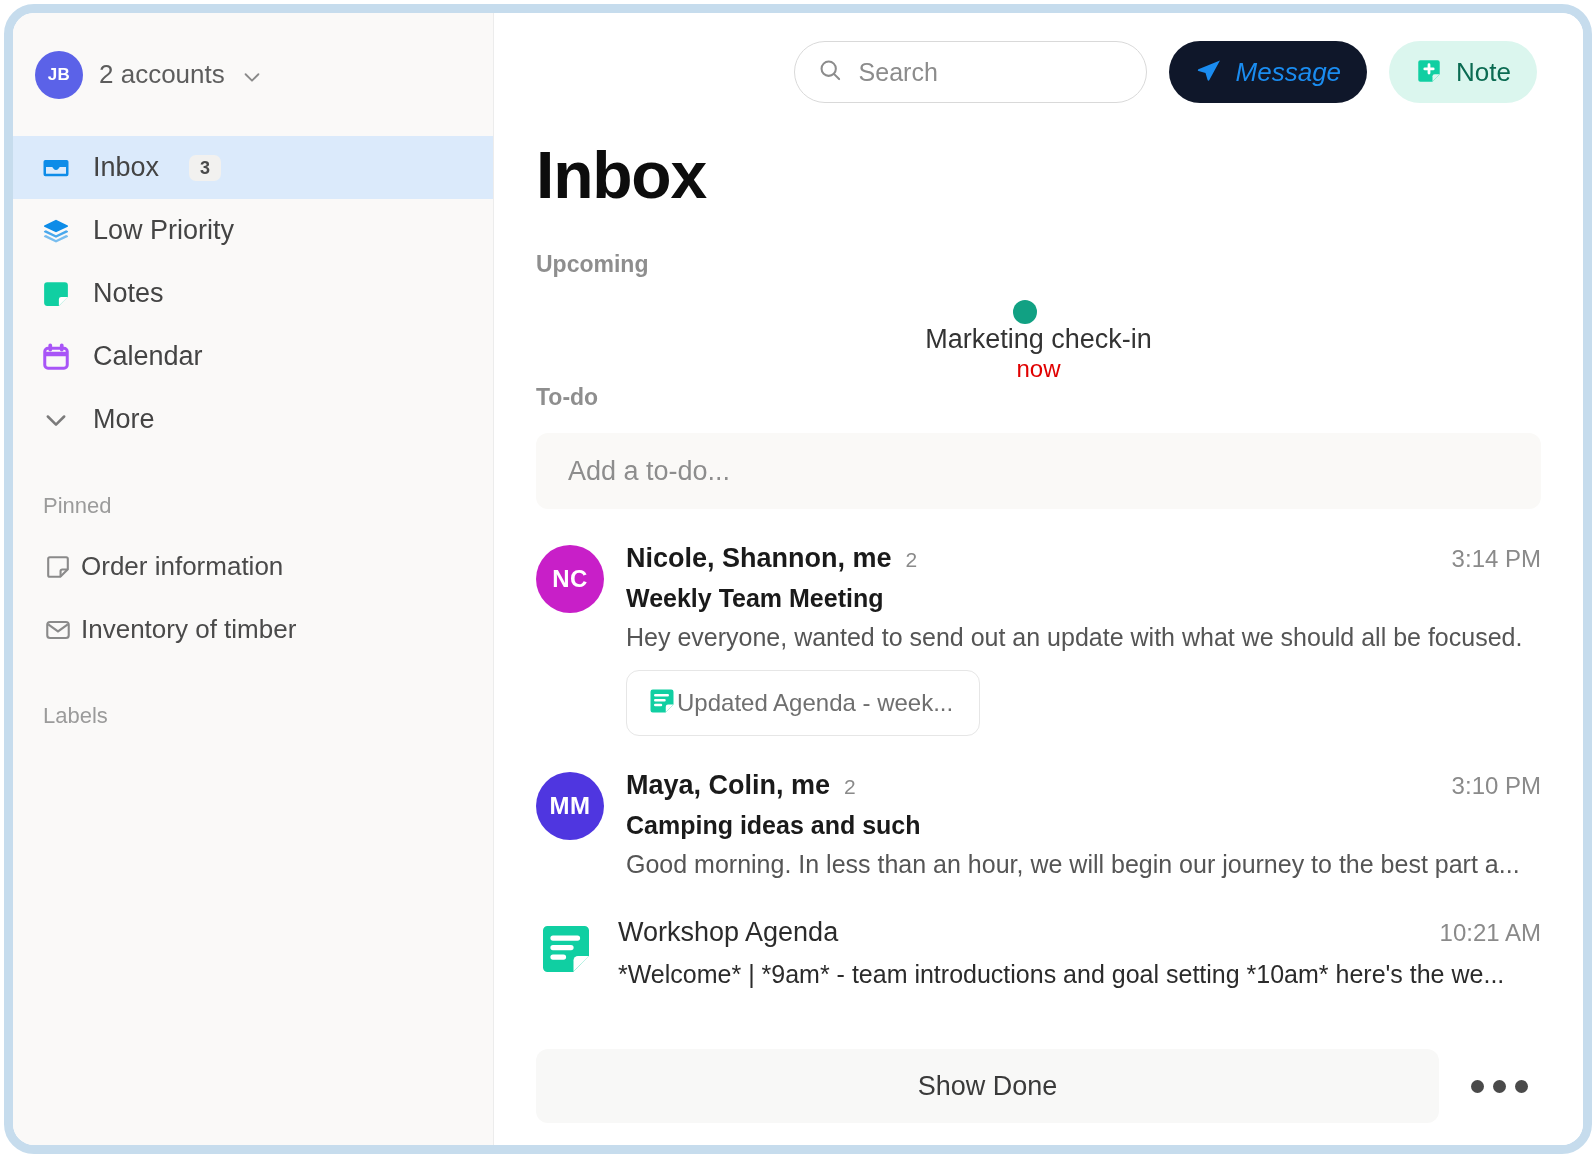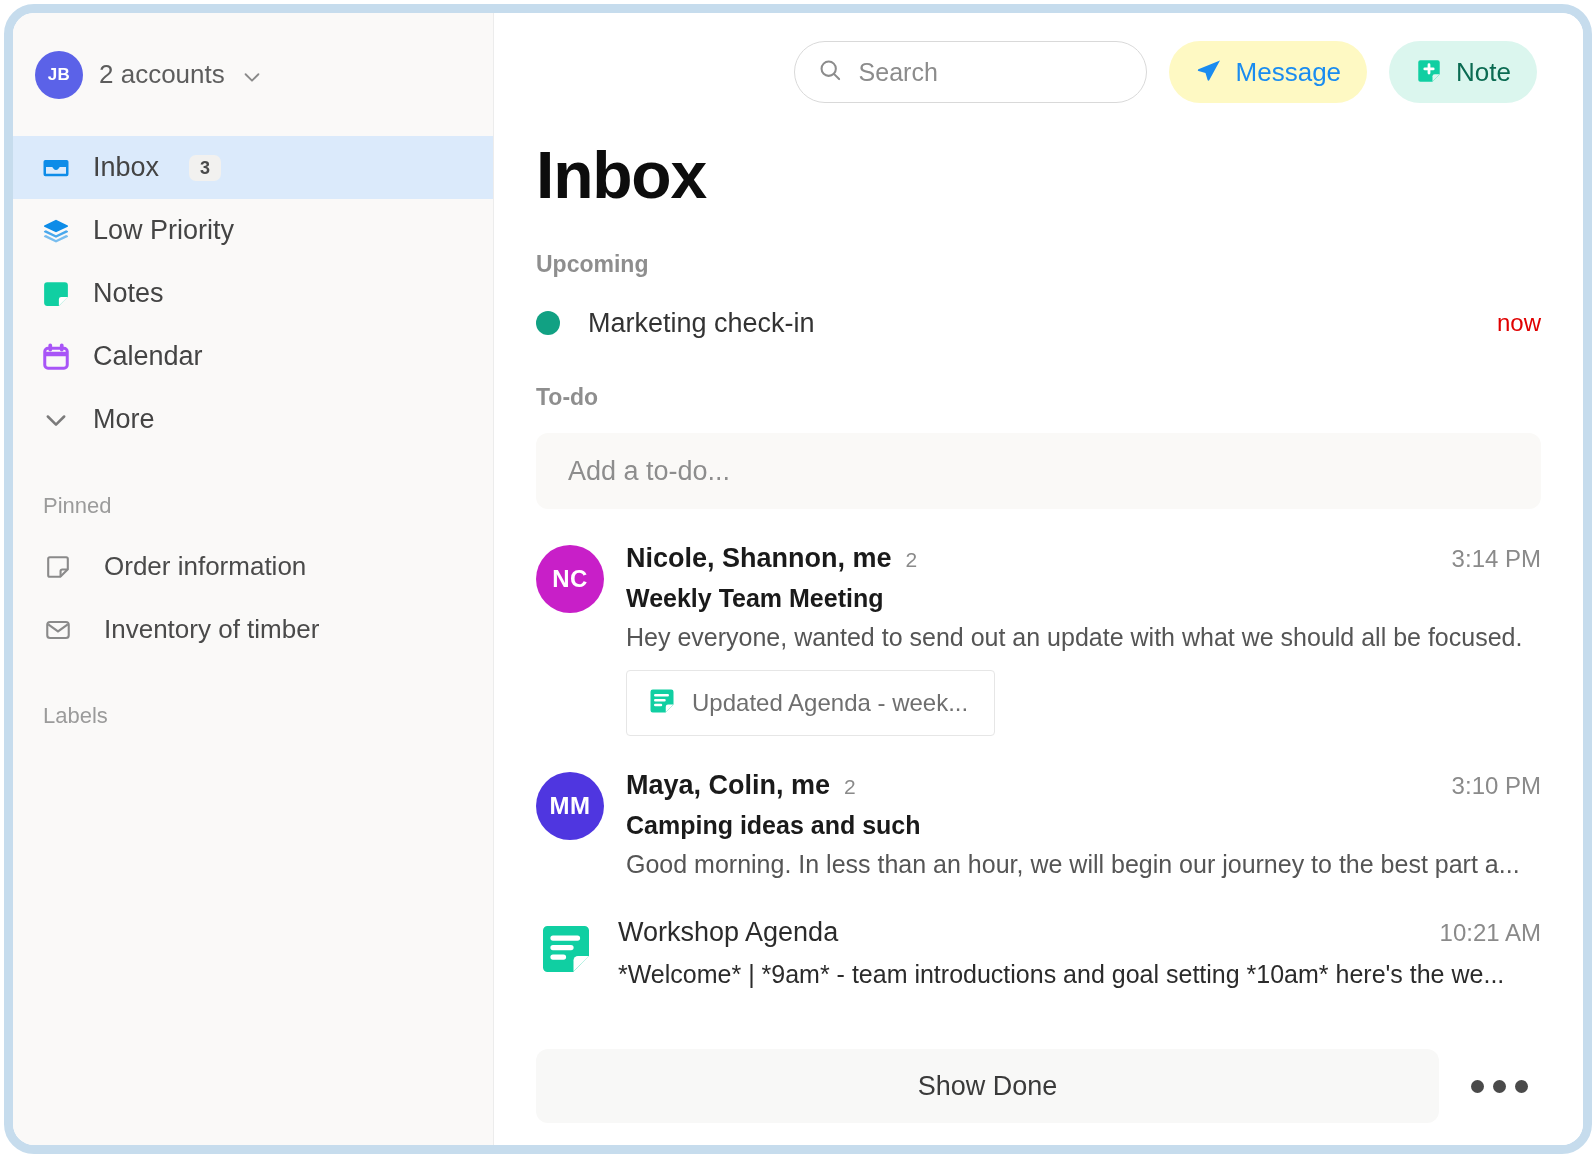--- a/index.html
+++ b/index.html
@@ -96,21 +96,21 @@
     color: #9b9b9b;
     padding-left: 30px;
     margin-bottom: 16px;
   }
 
   .pin-item {
     height: 63px;
     display: flex;
     align-items: center;
     padding-left: 30px;
-    gap: 31px;
+    gap: 8px;
   }
   .pin-item .nav-icon { width: 30px; height: 30px; flex: 0 0 30px; display:flex; align-items:center; justify-content:center;}
   .pin-label { font-size: 26px; color: #4a4a4a; }
 
   
   .main {
     flex: 1 1 auto;
     background: #ffffff;
     position: relative;
   }
@@ -142,21 +142,21 @@
     height: 62px;
     border-radius: 31px;
     display: flex;
     align-items: center;
     gap: 13px;
     padding: 0 26px;
     border: none;
     cursor: pointer;
     font-family: inherit;
   }
-  .pill-msg { background: #fef9c3; color: #1a8cf0; }
+  .pill-msg { background: #0f172a; color: #1a8cf0; font-style: italic; }
   .pill-note { background: #dbf6ee; color: #0b6b52; }
   .pill-btn .pill-label { font-size: 26px; font-weight: 500; }
 
   .page-title {
     font-size: 66px;
     font-weight: 800;
     color: #0d0d0d;
     letter-spacing: -1.2px;
     padding-left: 42px;
     margin-top: 6px;
@@ -169,20 +169,21 @@
     padding-left: 42px;
     margin-top: 38px;
   }
 
   .upcoming-row {
     display: flex;
     align-items: center;
     padding: 0 42px;
     margin-top: 22px;
     height: 46px;
+    flex-direction: column;
   }
   .dot-green {
     width: 24px; height: 24px;
     border-radius: 50%;
     background: #11a183;
     flex: 0 0 24px;
     margin-right: 28px;
   }
   .upcoming-text { font-size: 27px; color: #333333; flex: 1 1 auto; }
   .upcoming-now { font-size: 24px; color: #e00000; }
@@ -247,23 +248,23 @@
     font-size: 25px;
     color: #555555;
     margin-top: 10px;
     white-space: nowrap;
     overflow: hidden;
     text-overflow: ellipsis;
   }
   .attach-chip {
     display: inline-flex;
     align-items: center;
-    gap: 15px;
+    gap: 0;
     border: 1.5px solid #e6e6e6;
-    border-radius: 4px;
+    border-radius: 13px;
     padding: 15px 26px 15px 20px;
     margin-top: 18px;
   }
   .attach-label { font-size: 24px; color: #6f6f6f; }
 
   
   .note-row {
     display: flex;
     padding: 0 42px;
     margin-top: 38px;

